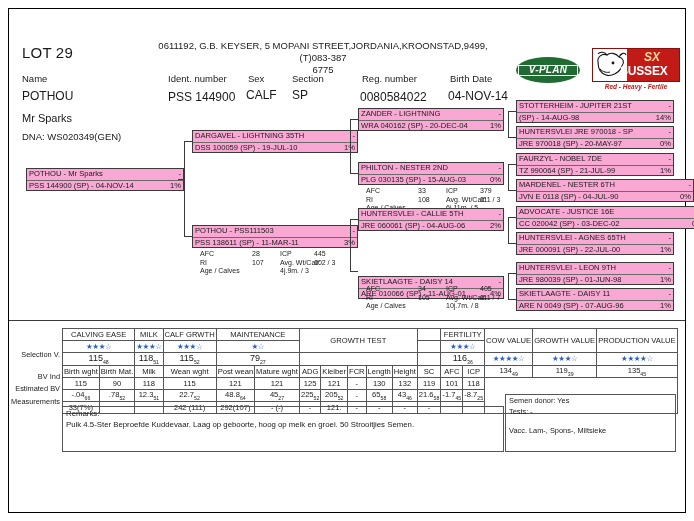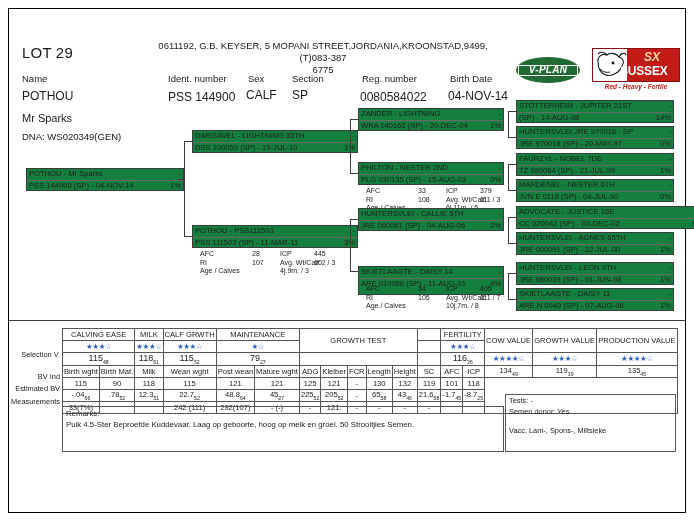--- a/index.html
+++ b/index.html
@@ -137,21 +137,21 @@
     font-weight: bold;
     color: #c21b17;
   }
   .sussex svg { position: absolute; left: 2px; top: 2px; }
 
   
   .ped-box {
     position: absolute;
     border: 1px solid #3a3a3a;
     box-sizing: border-box;
-    background: #15803d;
+    background: #f9a8d4;
     font-size: 7.6px;
     line-height: 10.5px;
   }
   .ped-box .r1, .ped-box .r2 {
     position: relative;
     height: 10.5px;
     padding: 0 2px;
     white-space: nowrap;
     overflow: hidden;
   }
@@ -310,21 +310,21 @@
       <span class="pct">1%</span>
     </div>
   </div>
 
   <div class="ped-box" style="left:192px; top:225px; width:166px; height:23px;">
     <div class="r1">
       <span>POTHOU -  PSS111503</span>
       <span class="pct">-</span>
     </div>
     <div class="r2">
-      <span>PSS 111503 (SP) - 11-MAR-11</span>
+      <span>PSS 138611 (SP) - 11-MAR-11</span>
       <span class="pct">3%</span>
     </div>
   </div>
   <div class="ped-stats" style="left:200px; top:250px;">
     <div><span class="c1">AFC</span><span class="c3">28</span><span class="c2">ICP</span><span>445</span></div>
     <div><span class="c1">RI</span><span class="c3">107</span><span class="c2">Avg. Wt/Calf:</span><span>102 / 3</span></div>
     <div><span class="c1">Age / Calves</span><span class="c3"></span><span class="c2">4j.9m. / 3</span></div>
   </div>
 
   <div class="ped-box" style="left:358px; top:108px; width:146px; height:23px;">
@@ -358,21 +358,21 @@
     <div class="r1">
       <span>HUNTERSVLEI -  CALLIE 5TH</span>
       <span class="pct">-</span>
     </div>
     <div class="r2">
       <span>JRE 060061 (SP) - 04-AUG-06</span>
       <span class="pct">2%</span>
     </div>
   </div>
 
-  <div class="ped-box" style="left:358px; top:266px; width:146px; height:29px;">
+  <div class="ped-box" style="left:358px; top:276px; width:146px; height:23px;">
     <div class="r1">
       <span>SKIETLAAGTE -  DAISY 14</span>
       <span class="pct">-</span>
     </div>
     <div class="r2">
       <span>ARE 010066 (SP) - 11-AUG-01</span>
       <span class="pct">4%</span>
     </div>
   </div>
   <div class="ped-stats" style="left:366px; top:285px;">
@@ -386,21 +386,21 @@
     <div class="r2"><span>(SP) - 14-AUG-98</span><span class="pct">14%</span></div>
   </div>
   <div class="ped-box" style="left:516px; top:126px; width:158px; height:23px;">
     <div class="r1"><span>HUNTERSVLEI JRE 970018 - SP</span><span class="pct">-</span></div>
     <div class="r2"><span>JRE 970018 (SP) - 20-MAY-97</span><span class="pct">0%</span></div>
   </div>
   <div class="ped-box" style="left:516px; top:153px; width:158px; height:23px;">
     <div class="r1"><span>FAURZYL -  NOBEL 7DE</span><span class="pct">-</span></div>
     <div class="r2"><span>TZ  990064 (SP) - 21-JUL-99</span><span class="pct">1%</span></div>
   </div>
-  <div class="ped-box" style="left:516px; top:179px; width:158px; height:23px;">
+  <div class="ped-box" style="left:516px; top:179px; width:178px; height:23px;">
     <div class="r1"><span>MARDENEL -  NESTER 6TH</span><span class="pct">-</span></div>
     <div class="r2"><span>JVN E 0118 (SP) - 04-JUL-90</span><span class="pct">0%</span></div>
   </div>
   <div class="ped-box" style="left:516px; top:206px; width:190px; height:23px;">
     <div class="r1"><span>ADVOCATE -  JUSTICE 16E</span><span class="pct">-</span></div>
     <div class="r2"><span>CC  020042 (SP) - 03-DEC-02</span><span class="pct">0%</span></div>
   </div>
   <div class="ped-box" style="left:516px; top:232px; width:158px; height:23px;">
     <div class="r1"><span>HUNTERSVLEI -  AGNES 65TH</span><span class="pct">-</span></div>
     <div class="r2"><span>JRE 000091 (SP) - 22-JUL-00</span><span class="pct">1%</span></div>
@@ -556,18 +556,18 @@
     </tr>
   </tbody>
     </table>
 
   <div class="remarks">
     <div>Remarks:</div>
     <div>Puik 4.5-Ster Beproefde Kuddevaar. Laag op geboorte, hoog op melk en groei.  50 Strooitjies Semen.</div>
   </div>
 
   <div class="sidebox">
+    <div>Semen donor: Yes</div>
     <div>Tests: -</div>
-    <div>Semen donor: Yes</div>
     <div class="spacer"></div>
     <div>Vacc. Lam-, Spons-, Miltsieke</div>
   </div>
 </div>
 
 </body></html>

